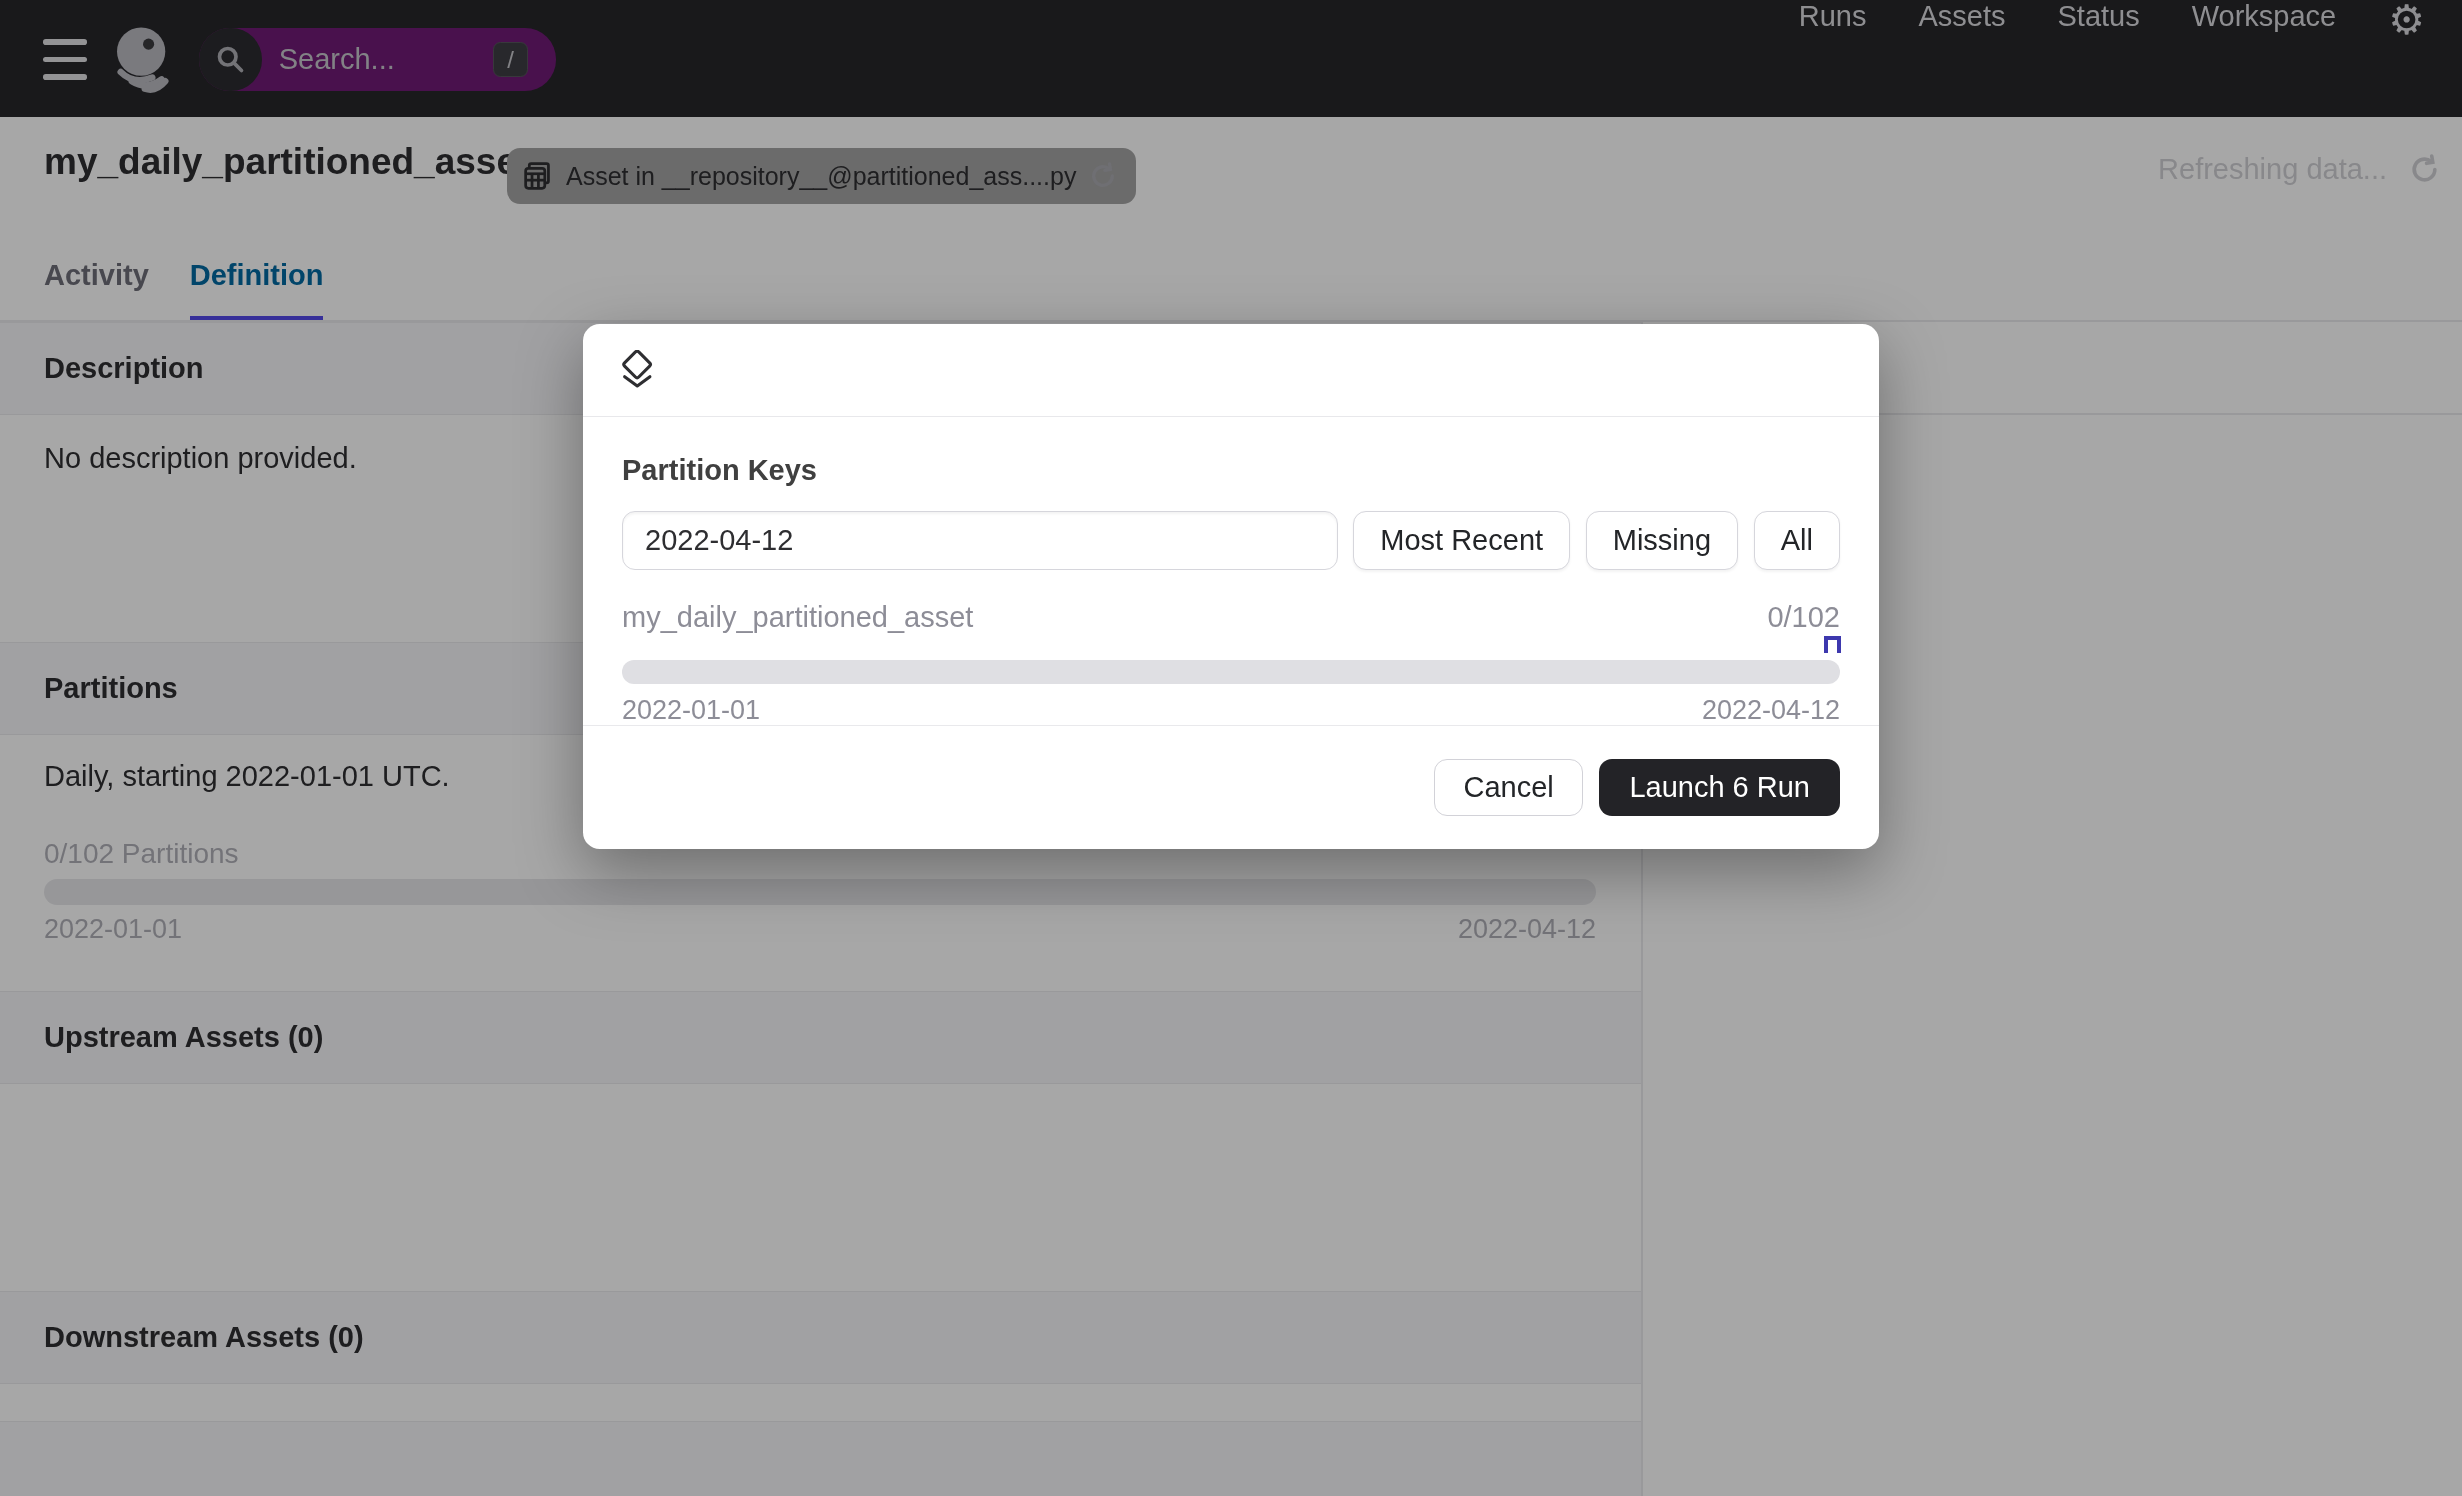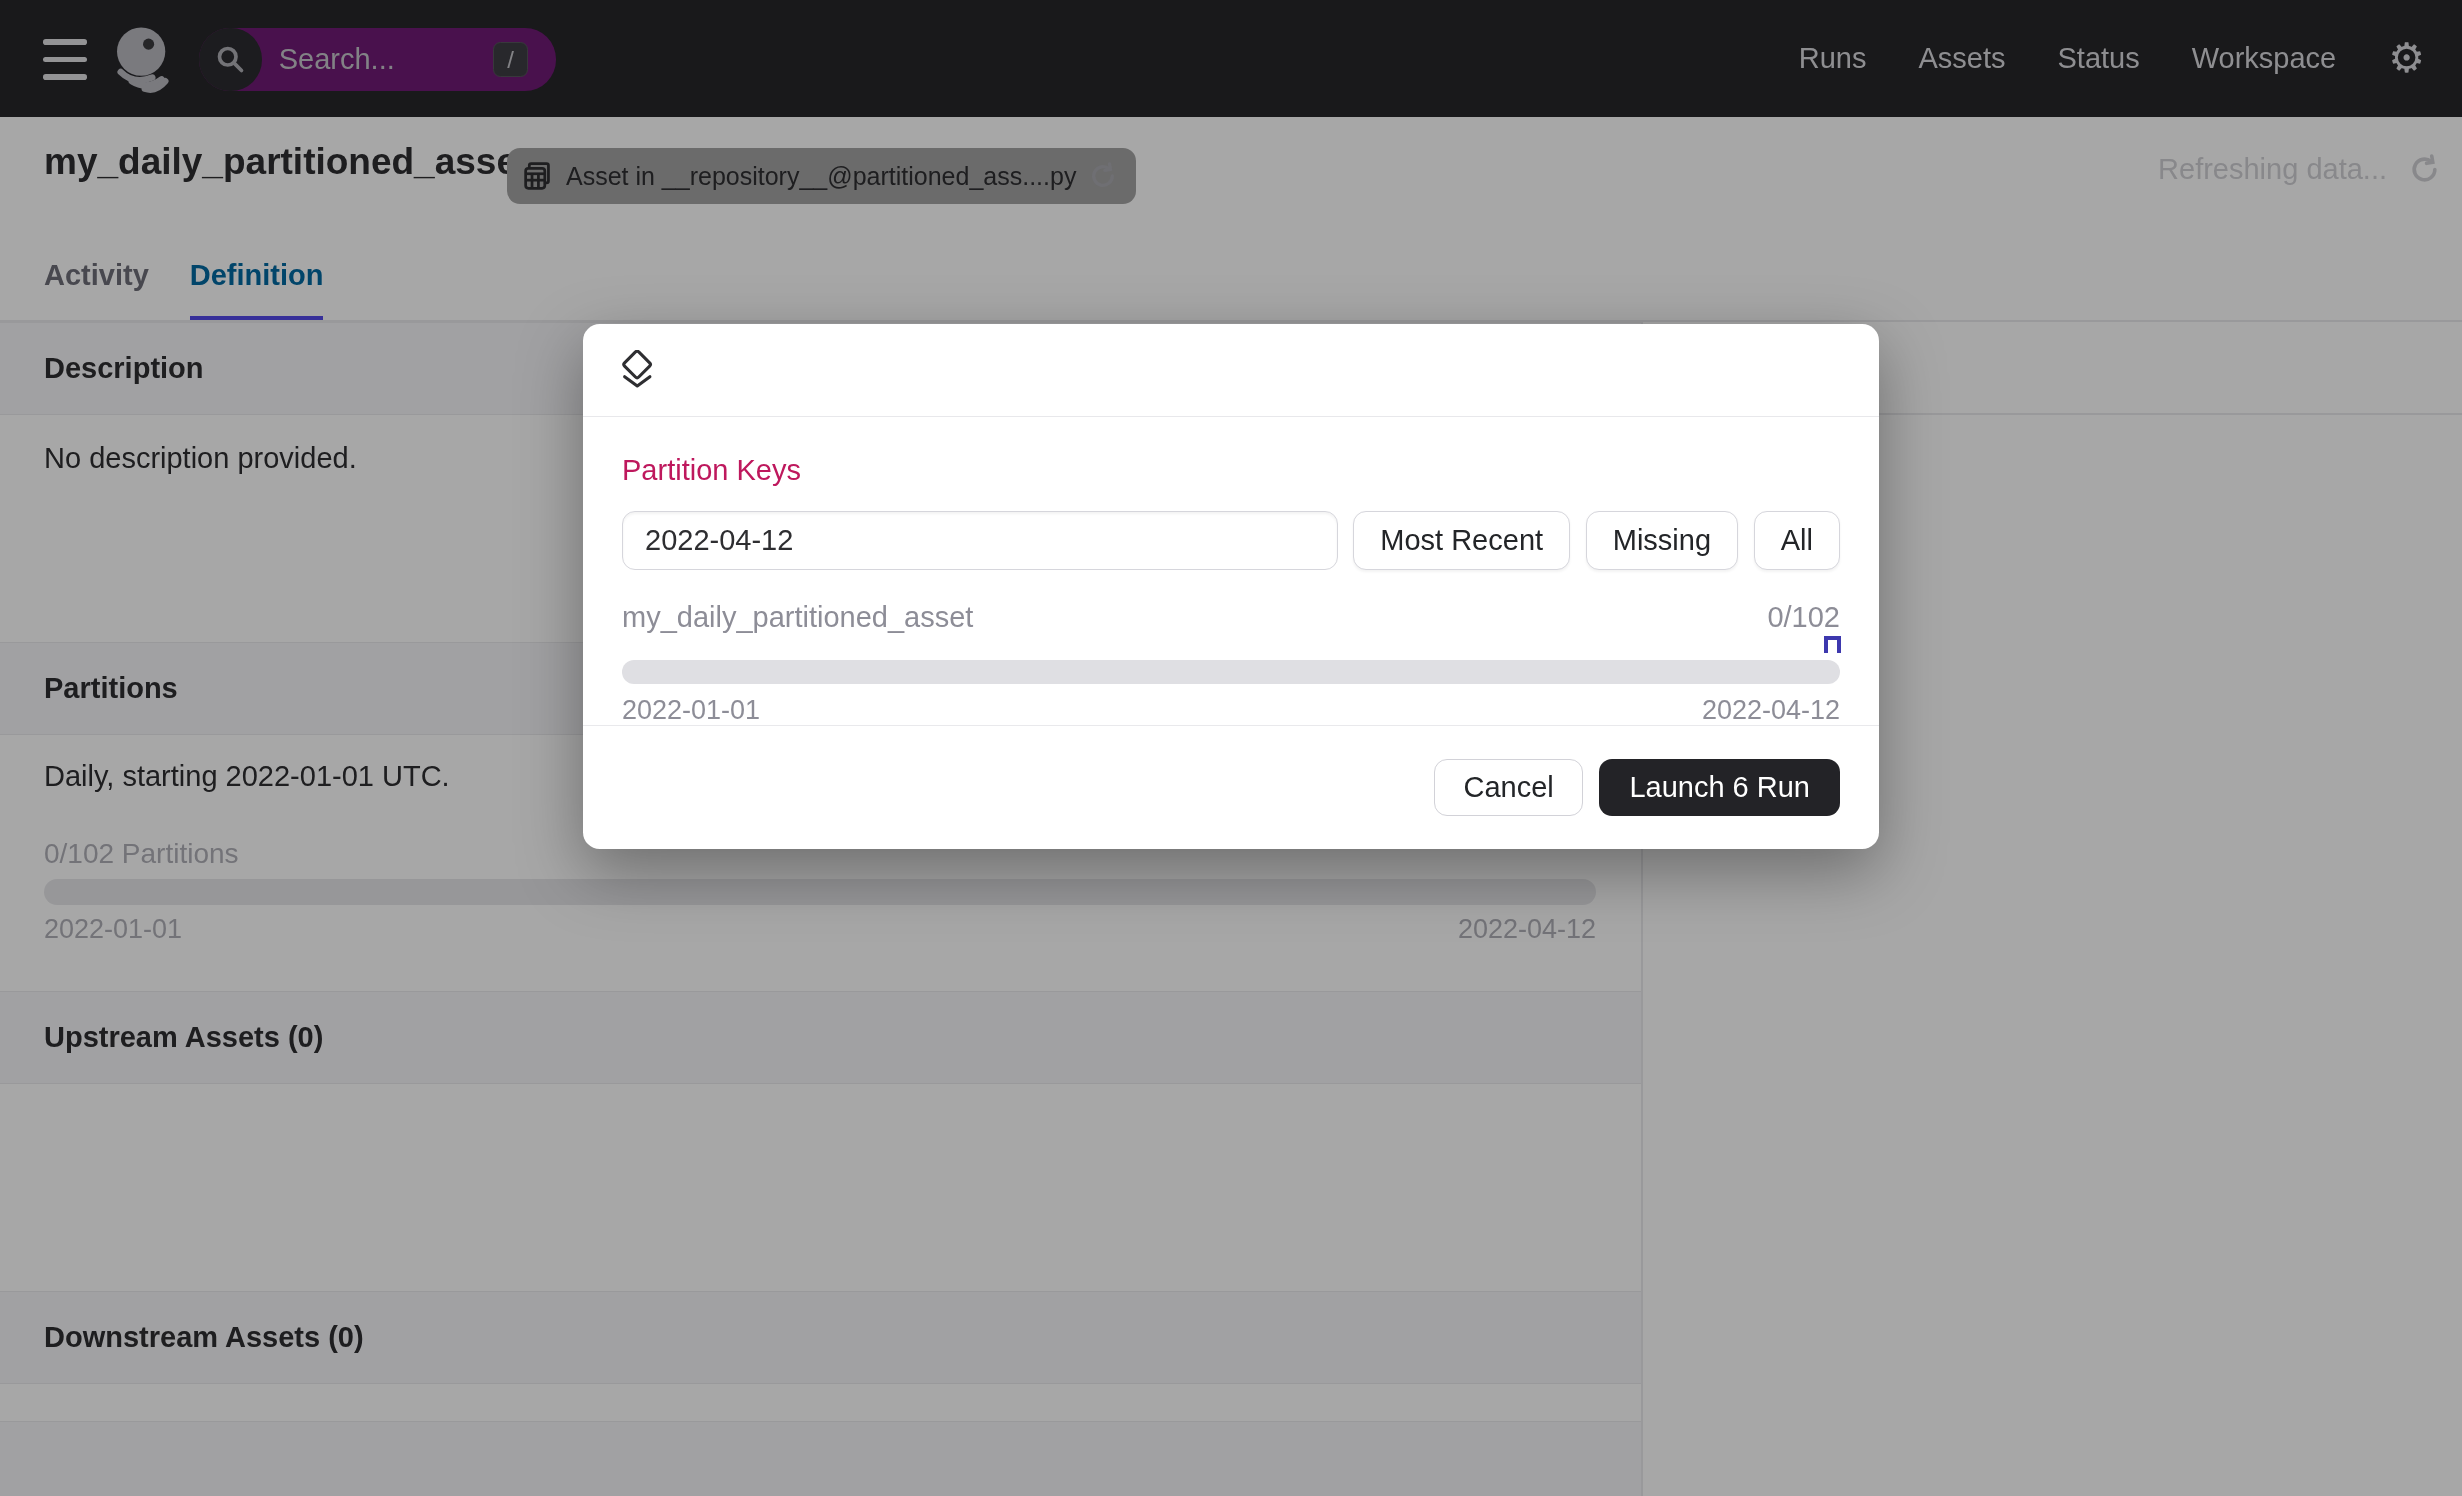--- a/index.html
+++ b/index.html
@@ -14,21 +14,21 @@
   .hamburger span { display:block; height:5.6px; border-radius:2.8px; background:#DFDFE3; }
   .logo { position:absolute; left:104px; top:20.4px; width:78px; height:78px; }
   .searchbox { position:absolute; left:199px; top:28px; width:357px; height:63px; border-radius:31px;
                background:#701a75; display:flex; align-items:center; }
   .search-disc { width:63px; height:63px; border-radius:31px; background:#2B2B2F; display:flex;
                  align-items:center; justify-content:center; flex:none; }
   .search-placeholder { margin-left:16.7px; font-size:29px; color:#C6C6CB; flex:1; }
   .slash-badge { width:35px; height:35px; margin-right:28px; border-radius:7.4px; background:#3E3E44;
                  border:1.9px solid #55555B; color:#C6C6CB; font-size:24px; display:flex;
                  align-items:center; justify-content:center; flex:none; }
-  .topnav { position:absolute; right:37px; top:0; height:117px; display:flex; align-items:center; gap:52px; }
+  .topnav { position:absolute; right:37px; top:0; height:117px; display:flex; align-items:flex-start; gap:52px; }
   .topnav .navlink { font-size:29px; color:#D8D8DC; cursor:pointer; }
   .gear { font-size:41px; color:#D8D8DC; cursor:pointer; line-height:1; }
 
   
   .page-title { position:absolute; left:44px; top:141px; font-size:37px; font-weight:bold; color:#2E2E31; }
   .repo-tag { position:absolute; left:507px; top:148px; height:56px; border-radius:13px; background:#a3a3a3;
               display:flex; align-items:center; padding:0 18.5px 0 15px; gap:13px; }
   .repo-tag .tag-label { font-size:25px; color:#2E2E31; white-space:nowrap; }
   .header-right { position:absolute; right:22px; top:137px; height:65px; display:flex; align-items:center; gap:22px; }
   .refreshing { font-size:29px; color:#CFCFD3; }
@@ -55,21 +55,21 @@
   
   .overlay { position:absolute; inset:0; background:rgba(0,0,0,0.34); z-index:10; }
 
   
   .modal { position:absolute; left:583px; top:324px; width:1296px; height:525px; background:#FFFFFF;
            border-radius:16.7px; box-shadow:0 22px 65px rgba(0,0,0,0.35); z-index:20; }
   .modal-header { height:93px; border-bottom:1.9px solid #E8E8EB; display:flex; align-items:center;
                   padding:0 37px; gap:20.4px; }
   .modal-title { font-size:31px; font-weight:600; color:#2E2E31; }
   .modal-body { padding:37px 39px 0 39px; }
-  .field-label { font-size:29px; font-weight:normal; color:#be185d; }
+  .field-label { font-size:29px; font-weight:bold; color:#404040; }
   .input-row { margin-top:24px; display:flex; gap:15.7px; }
   .partition-input { flex:1; height:59px; border:1.9px solid #D6D6DC; border-radius:13px; padding:0 22px;
                      font-size:29px; color:#2E2E31; font-family:"Liberation Sans", sans-serif;
                      box-shadow:inset 0 1.9px 2.8px rgba(0,0,0,0.05); outline:none; background:#fff; }
   .chip-btn { height:59px; border-radius:13px; border:1.9px solid #D6D6DC; background:#fff; color:#232528;
               font-size:29px; padding:0 26px; cursor:pointer; box-shadow:0 1.9px 2.8px rgba(0,0,0,0.05);
               font-family:"Liberation Sans", sans-serif; white-space:nowrap; }
   .progress-labels { margin-top:31px; display:flex; justify-content:space-between;
                      font-size:29px; color:#8D8D97; }
   .marker-row { height:20.4px; display:flex; justify-content:flex-end; margin-top:1.9px; }

